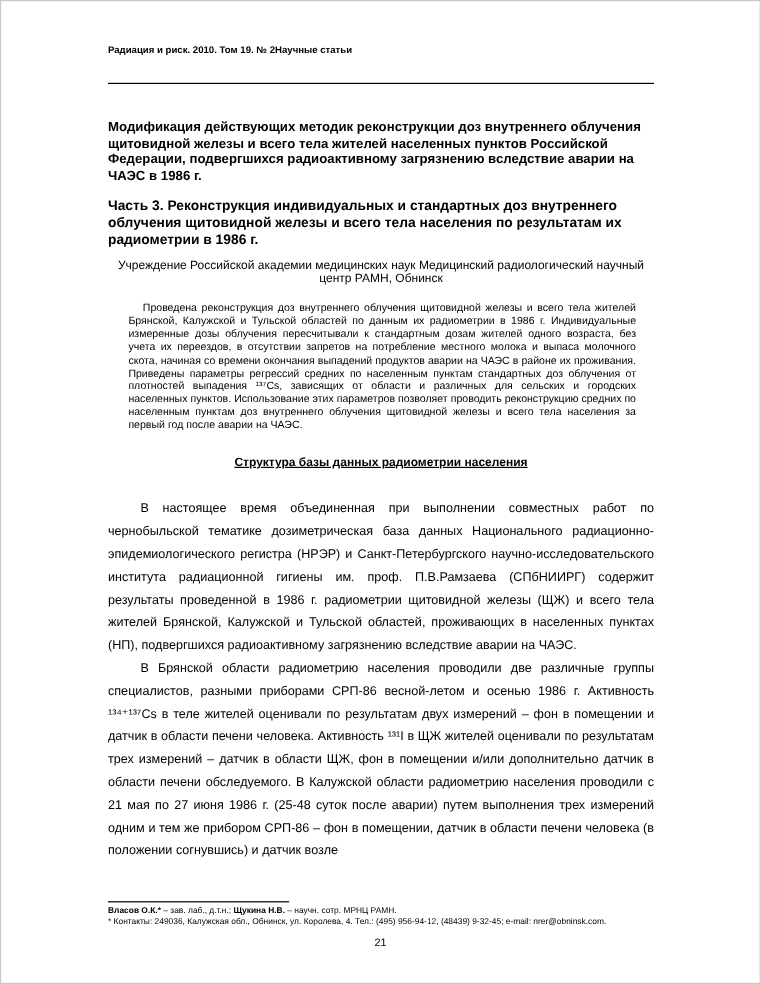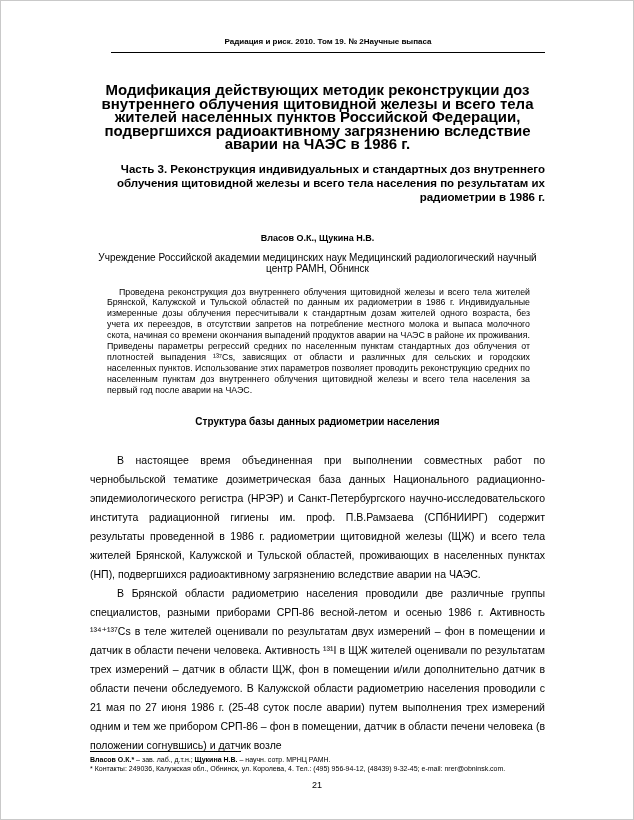--- a/index.html
+++ b/index.html
@@ -13,37 +13,35 @@
     position: relative;
     width: 634px; height: 820px;
     box-sizing: border-box;
     background: #ffffff;
     border: 1px solid #c9c9c9;
     padding: 36px 88px 0 89px;
     overflow: hidden;
   }
   .running-head {
     display: flex;
-    justify-content: center;
+    justify-content: flex-start;
     font-size: 8px;
     font-weight: bold;
-    padding-bottom: 6px;
+    padding-bottom: 23px;
     border-bottom: 1px solid #000;
-    margin-left: 21px;
   }
   .title {
     margin: 30px 0 0 0;
-    text-align: center;
     font-weight: bold;
-    font-size: 15px;
+    font-size: 11px;
     line-height: 13.5px;
   }
   .title-part {
     margin: 11px 0 0 0;
-    text-align: right;
+    text-align: left;
     font-weight: bold;
     font-size: 11.5px;
     line-height: 14px;
   }
   .authors {
     margin-top: 29px;
     text-align: center;
     font-weight: bold;
     font-size: 9px;
   }
@@ -67,20 +65,21 @@
     text-align: justify;
     text-indent: 12px;
     font-style: italic;
   }
   .kw-label { font-weight: bold; }
   .section-heading {
     margin: 20px 0 0 0;
     text-align: center;
     font-weight: bold;
     font-size: 10px;
+    text-decoration: underline;
   }
   .body-text { margin-top: 24px; }
   .body-text p {
     margin: 0;
     font-size: 10.5px;
     line-height: 19px;
     text-align: justify;
     text-indent: 27px;
   }
   .footnote {
@@ -104,28 +103,27 @@
     font-size: 9px;
   }
 </style>
 </head>
 <body>
 
 <div class="page">
 
   <div class="running-head">
     <span>Радиация и риск. 2010. Том 19. № 2</span>
-    <span>Научные выпаса</span>
+    <span>Научные статьи</span>
   </div>
 
   <h1 class="title">Модификация действующих методик реконструкции доз внутреннего облучения щитовидной железы и всего тела жителей населенных пунктов Российской Федерации, подвергшихся радиоактивному загрязнению вследствие аварии на ЧАЭС в 1986 г.</h1>
 
   <h2 class="title-part">Часть 3. Реконструкция индивидуальных и стандартных доз внутреннего облучения щитовидной железы и всего тела населения по результатам их радиометрии в 1986 г.</h2>
 
-  <div class="authors">Власов О.К., Щукина Н.В.</div>
 
   <div class="affiliation">Учреждение Российской академии медицинских наук Медицинский радиологический научный центр РАМН, Обнинск</div>
 
   <p class="abstract">Проведена реконструкция доз внутреннего облучения щитовидной железы и всего тела жителей Брянской, Калужской и Тульской областей по данным их радиометрии в 1986 г. Индивидуальные измеренные дозы облучения пересчитывали к стандартным дозам жителей одного возраста, без учета их переездов, в отсутствии запретов на потребление местного молока и выпаса молочного скота, начиная со времени окончания выпадений продуктов аварии на ЧАЭС в районе их проживания. Приведены параметры регрессий средних по населенным пунктам стандартных доз облучения от плотностей выпадения ¹³⁷Cs, зависящих от области и различных для сельских и городских населенных пунктов. Использование этих параметров позволяет проводить реконструкцию средних по населенным пунктам доз внутреннего облучения щитовидной железы и всего тела населения за первый год после аварии на ЧАЭС.</p>
 
 
   <h3 class="section-heading">Структура базы данных радиометрии населения</h3>
 
   <div class="body-text">
     <p>В настоящее время объединенная при выполнении совместных работ по чернобыльской тематике дозиметрическая база данных Национального радиационно-эпидемиологического регистра (НРЭР) и Санкт-Петербургского научно-исследовательского института радиационной гигиены им. проф. П.В.Рамзаева (СПбНИИРГ) содержит результаты проведенной в 1986 г. радиометрии щитовидной железы (ЩЖ) и всего тела жителей Брянской, Калужской и Тульской областей, проживающих в населенных пунктах (НП), подвергшихся радиоактивному загрязнению вследствие аварии на ЧАЭС.</p>

